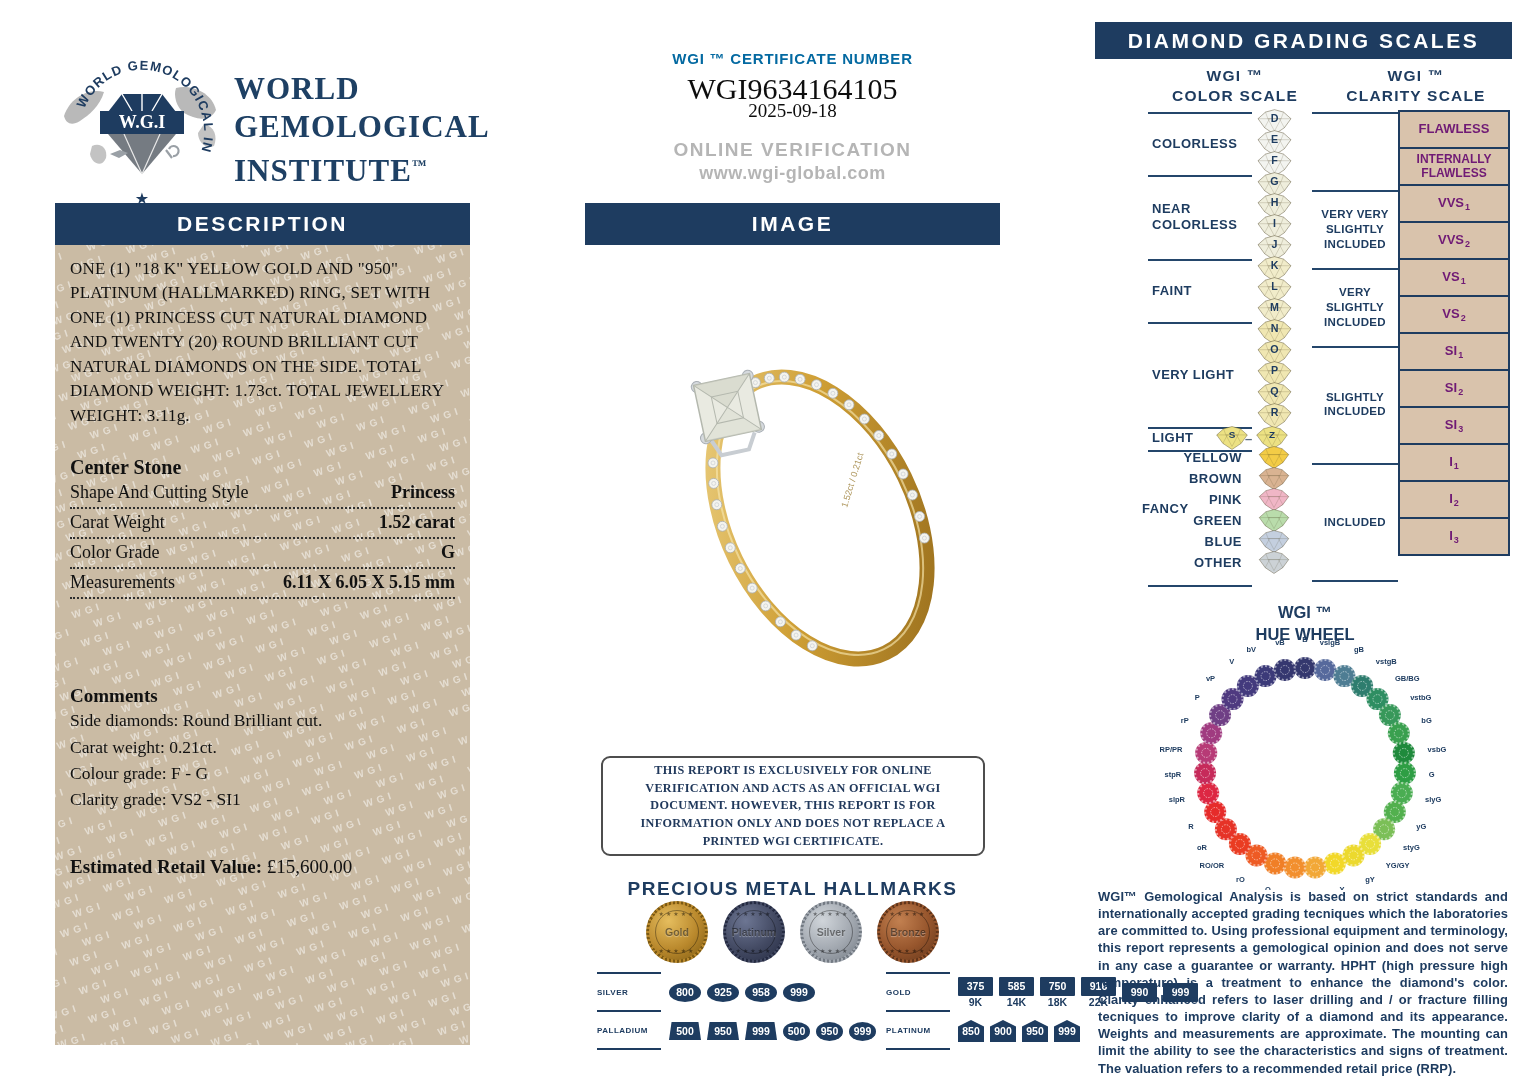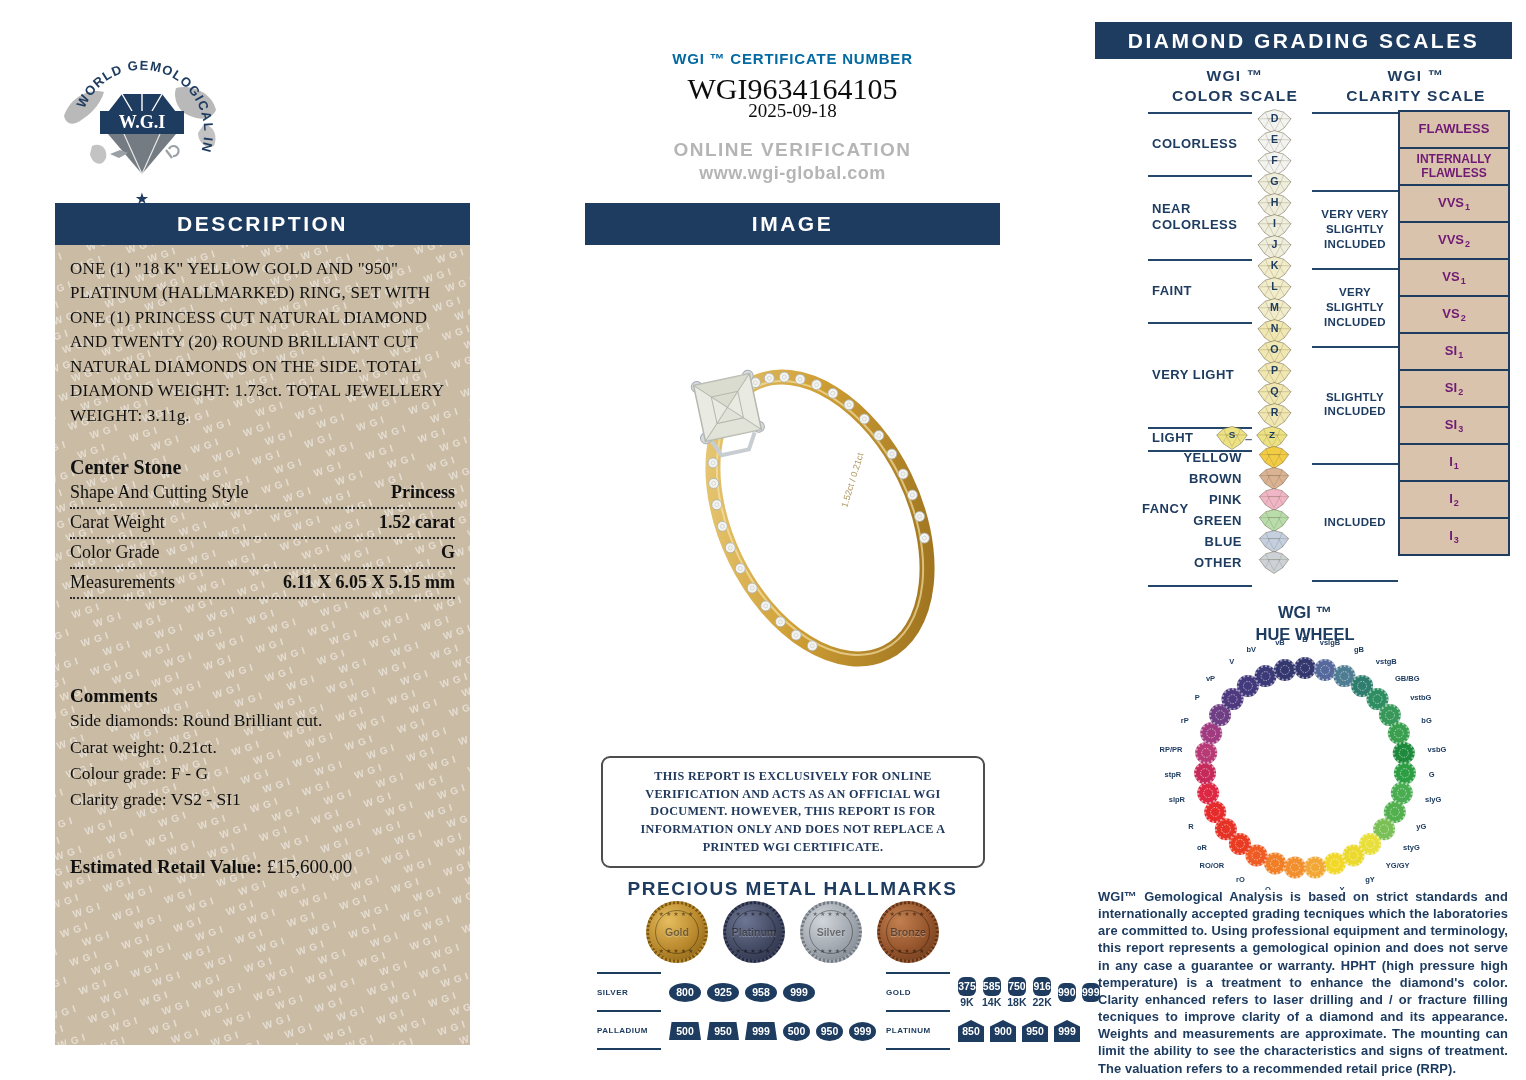--- a/index.html
+++ b/index.html
@@ -36,21 +36,21 @@
   
   .mid-center { position:absolute; left:585px; width:415px; text-align:center; }
   #cert-title  { top:50px; color:#0369a1; font-weight:bold; font-size:15px; letter-spacing:.8px; }
   #cert-number { top:72px; font-family:"Liberation Serif",serif; font-size:30px; color:#0d0d0d; }
   #cert-date   { top:100px; font-family:"Liberation Serif",serif; font-size:19px; color:#0d0d0d; }
   #ov-line1 { top:139px; color:#b5b5b5; font-weight:bold; font-size:19px; letter-spacing:1.5px; }
   #ov-line2 { top:163px; color:#b5b5b5; font-weight:bold; font-size:18px; letter-spacing:.5px; }
   #image-bar { position:absolute; left:585px; top:203px; width:415px; height:42px; }
   #ring-wrap { position:absolute; left:615px; top:250px; width:360px; height:500px; }
   #notice-box { position:absolute; left:601px; top:756px; width:384px; border:2px solid #4d4d4d;
-                border-radius:9px; padding:10px 14px; text-align:center;
+                border-radius:9px; padding:4px 14px; text-align:center;
                 font-family:"Liberation Serif",serif; font-weight:bold; color:#21395c;
                 font-size:12.2px; line-height:1.45; letter-spacing:.3px; }
   #pm-title { top:878px; color:#1e3c60; font-weight:bold; font-size:19px; letter-spacing:1.5px; }
   #medals   { position:absolute; left:585px; top:901px; width:415px; display:flex;
               justify-content:center; gap:15px; }
   .medal { width:62px; height:62px; border-radius:50%; position:relative; display:flex;
            align-items:center; justify-content:center; }
   .medal .rim { position:absolute; inset:0; border-radius:50%; }
   .medal .face{ position:absolute; inset:3px; border-radius:50%; }
   .medal .ring2{ position:absolute; inset:9px; border-radius:50%; border:1.5px solid rgba(0,0,0,.35); }
@@ -61,21 +61,21 @@
   #hm-grid { position:absolute; left:597px; top:972px; width:402px; display:flex; gap:10px; }
   .hm-col  { display:flex; }
   .hm-left { display:grid; grid-template-rows:2px 36px 2px 36px 2px; width:64px; margin-right:8px; }
   .hm-rule { background:#1e3c60; }
   .hm-metal{ display:flex; align-items:center; font-size:8px; font-weight:bold; color:#1e3c60; letter-spacing:.5px; }
   .hm-right{ display:grid; grid-template-rows:40px 38px; padding-top:0; }
   .hm-row  { display:flex; align-items:center; gap:6px; }
   .badge   { display:flex; align-items:center; justify-content:center; background:#1e3c60; color:#fff;
              font-weight:bold; font-size:10.5px; }
   .b-oval  { width:32px; height:19px; border-radius:50%; }
-  .b-rect  { width:18px; height:19px; border-radius:6px; }
+  .b-rect  { width:35px; height:19px; border-radius:1px; }
   .b-house { width:26px; height:22px; clip-path:polygon(50% 0,100% 30%,100% 100%,0 100%,0 30%); }
   .b-trap  { width:32px; height:18px; clip-path:polygon(8% 0,92% 0,100% 100%,0 100%); }
   .b-circ  { width:27px; height:19px; border-radius:50%; }
   .b-stack { display:flex; flex-direction:column; align-items:center; }
   .b-sub   { font-size:10.5px; font-weight:bold; color:#1e3c60; margin-top:1px; line-height:1; }
 
   
   #right { position:absolute; left:1090px; top:0; width:428px; height:840px; }
   #grading-bar { position:absolute; left:5px; top:22px; width:417px; height:37px; font-size:21px; }
   .scale-head { position:absolute; top:66px; text-align:center; color:#1e3c60; font-weight:bold;
@@ -118,20 +118,25 @@
     <polygon points="50,58 64,40 104,40 118,58" fill="#1e3c60"></polygon>
     <path d="M64,40 L74,57 M104,40 L94,57 M84,40 L84,57" stroke="#ffffff" stroke-width="1.4"></path>
     <polygon points="50,80 118,80 84,120" fill="#757b82"></polygon>
     <path d="M66,80 L84,120 M102,80 L84,120" stroke="#e8e8e8" stroke-width="1.2"></path>
     <rect x="42" y="57" width="84" height="23" fill="#1e3c60"></rect>
     <text x="84" y="74" text-anchor="middle" font-size="18" font-weight="bold" fill="#ffffff" font-family="Liberation Serif, serif">W.G.I</text>
     <path d="M52,100 l10,-4 8,3 -9,5 Z" fill="#9aa0a6"></path>
     <path d="M108,96 l6,8 M111,95 a5,5 0 1 1 4,7" stroke="#9aa0a6" stroke-width="2.2" fill="none"></path>
   </svg>
 
+  <div id="org-title">
+    <div>WORLD</div>
+    <div>GEMOLOGICAL</div>
+    <div><span>INSTITUTE</span><sup>™</sup></div>
+  </div>
 
   <div id="desc-bar" class="navy-bar">
     <span>DESCRIPTION</span>
   </div>
 
   <div id="beige">
     <div id="wm-layer">
         <div class="wm-row" style="padding-left: 0px;">WGI WGI WGI WGI WGI WGI WGI WGI WGI WGI WGI WGI WGI WGI WGI WGI WGI WGI WGI WGI WGI WGI </div>
         <div class="wm-row" style="padding-left: 18px;">WGI WGI WGI WGI WGI WGI WGI WGI WGI WGI WGI WGI WGI WGI WGI WGI WGI WGI WGI WGI WGI WGI </div>
         <div class="wm-row" style="padding-left: 0px;">WGI WGI WGI WGI WGI WGI WGI WGI WGI WGI WGI WGI WGI WGI WGI WGI WGI WGI WGI WGI WGI WGI </div>

